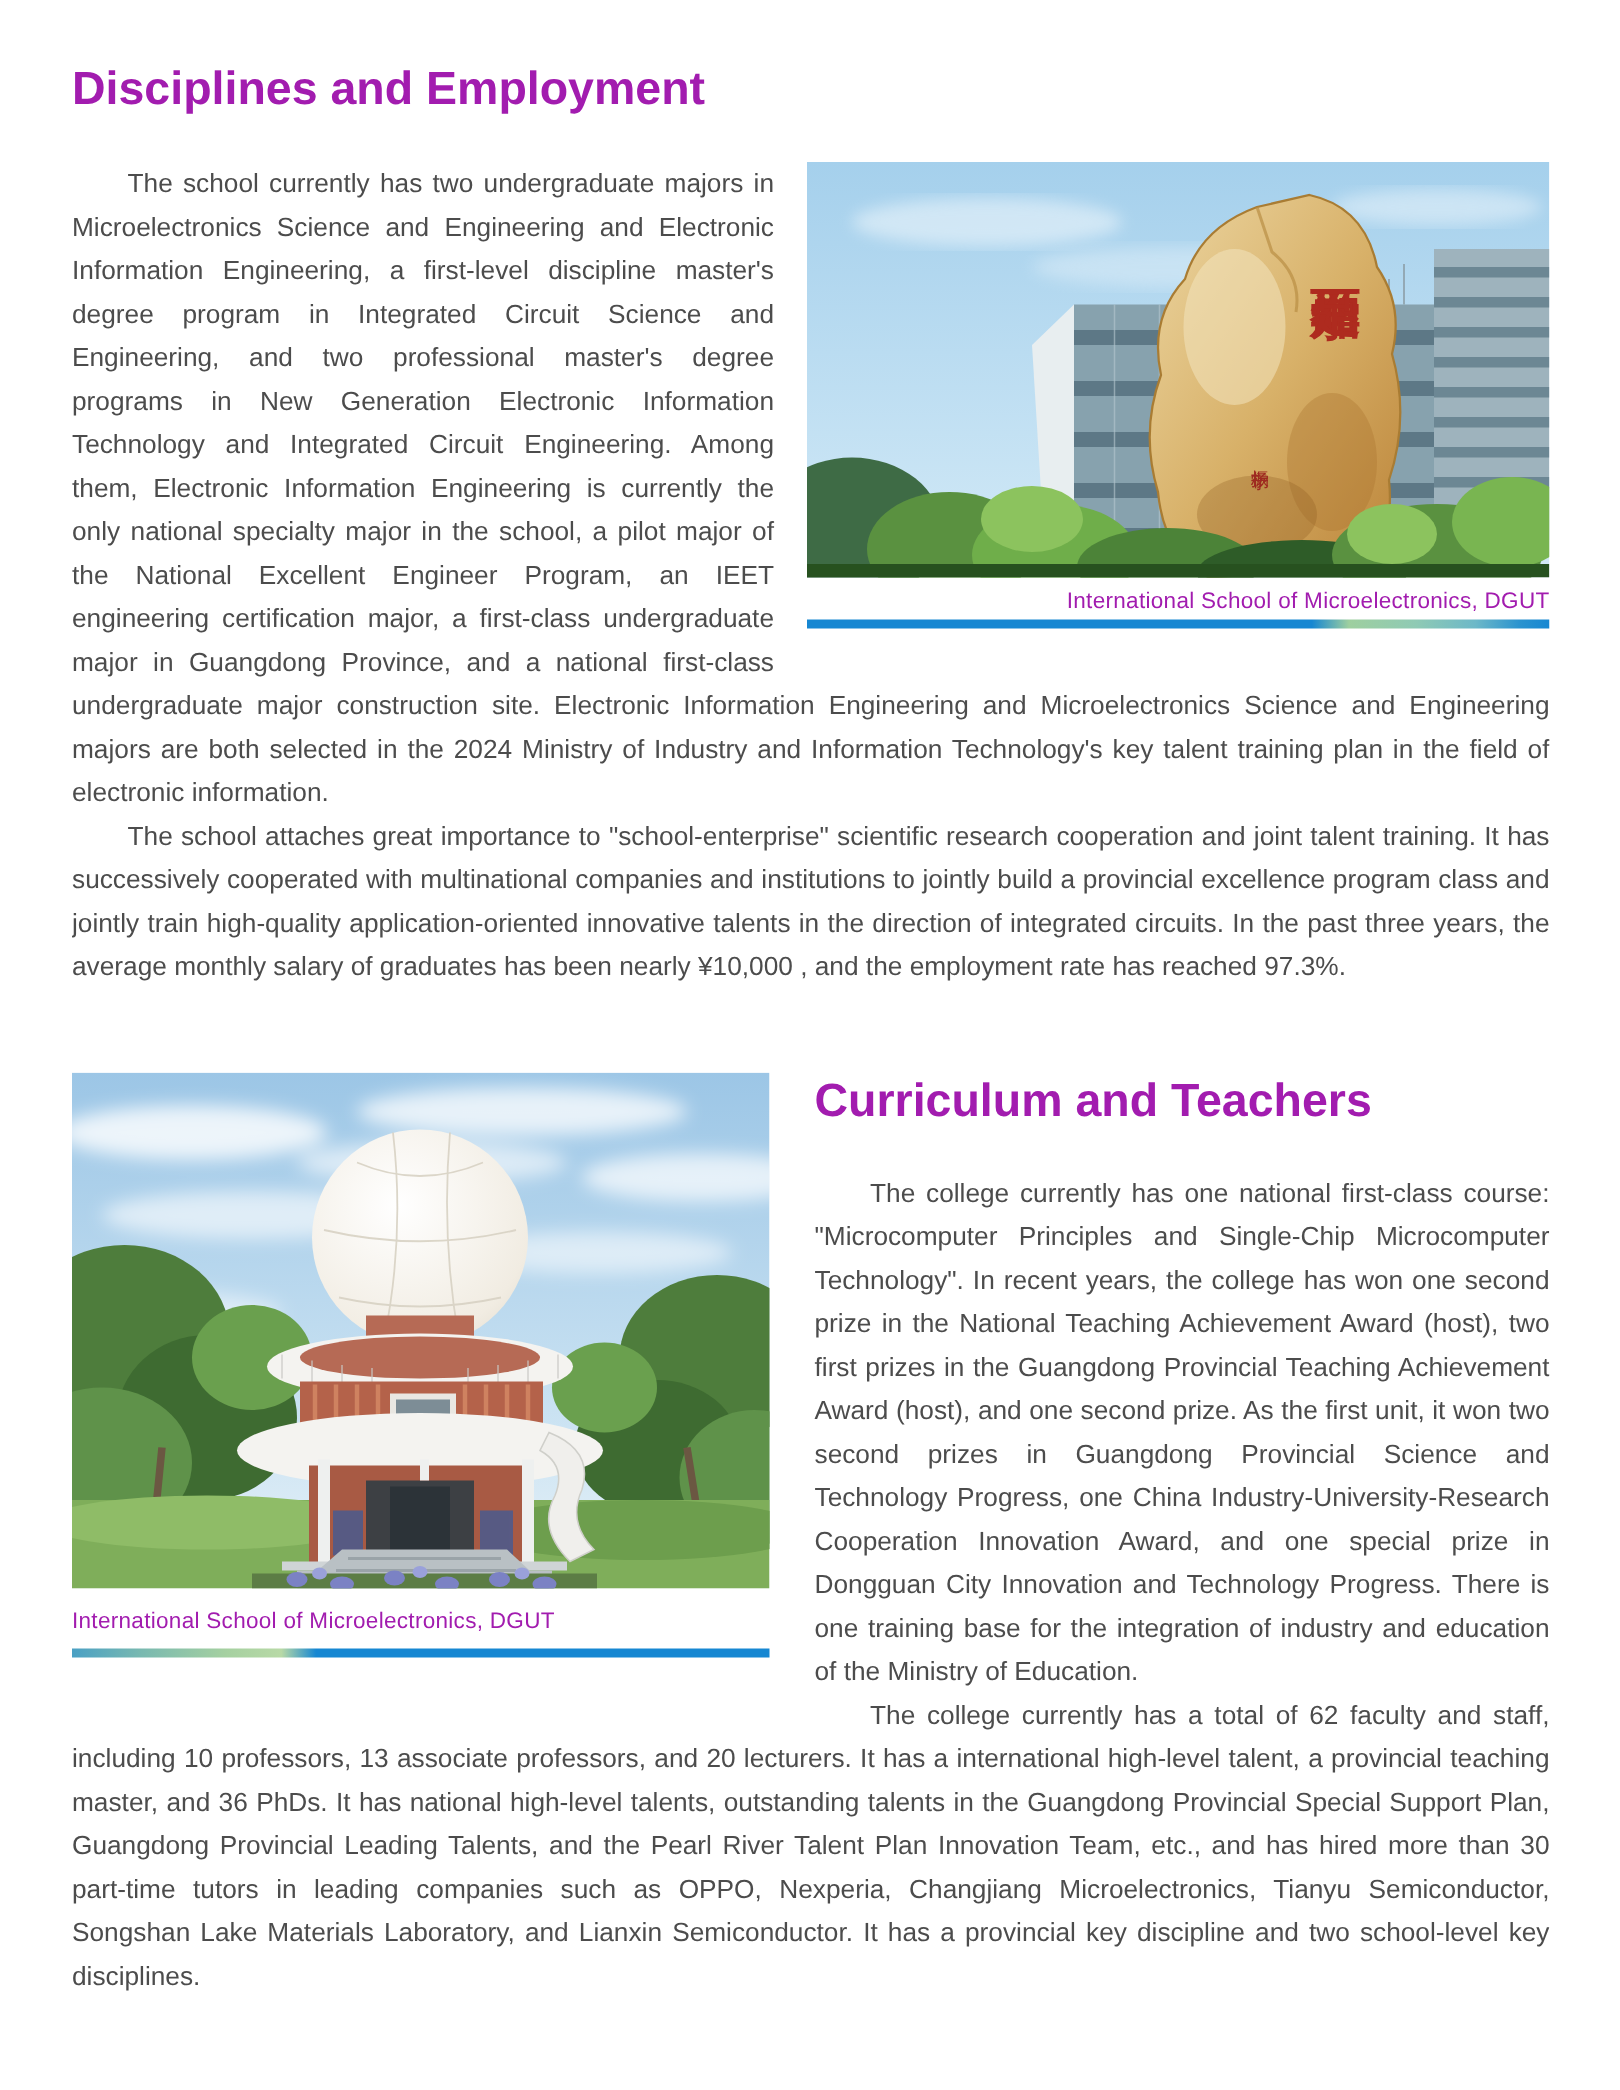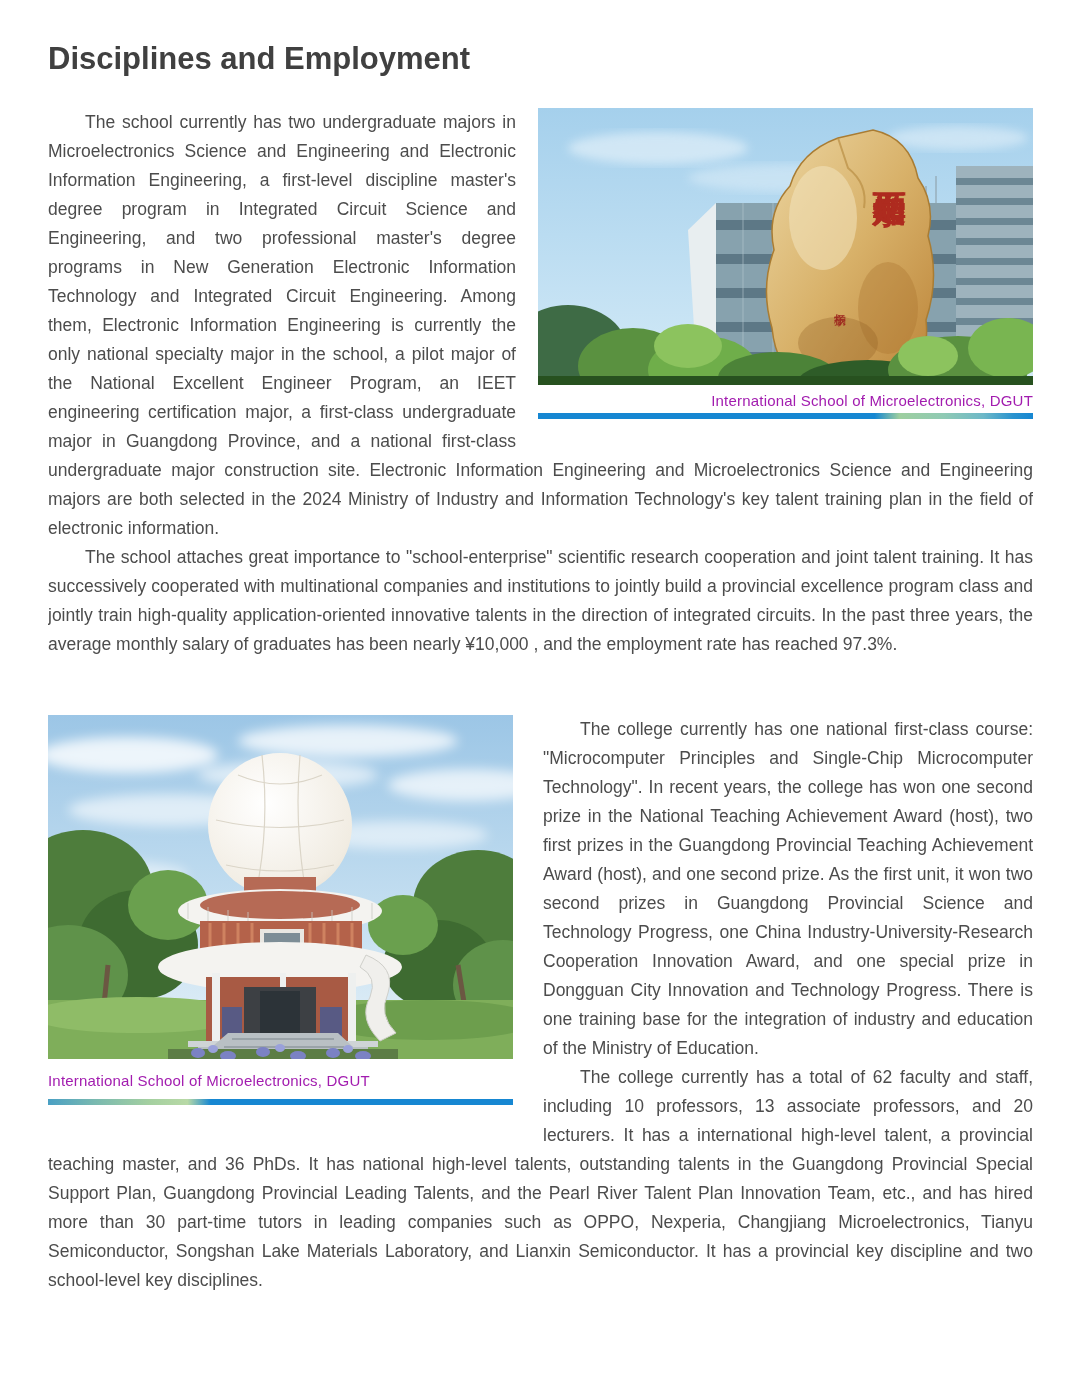--- a/index.html
+++ b/index.html
@@ -12,21 +12,21 @@
     background: #ffffff;
     font-family: "Liberation Sans", sans-serif;
     padding: 40px 47px 0 48px;
     overflow: hidden;
   }
   section { overflow: hidden; }
   .sec-title {
     font-size: 31px;
     line-height: 38px;
     font-weight: 800;
-    color: #404040;
+    color: #a21caf;
     margin-bottom: 30px;
   }
   .body {
     font-size: 17.5px;
     line-height: 29px;
     color: #4c4c4c;
     text-align: justify;
   }
   .indent { text-indent: 37px; }
   .fig { display: block; }
@@ -286,17 +286,18 @@
             <ellipse cx="165" cy="334" rx="5" ry="4"></ellipse>
               <ellipse cx="232" cy="333" rx="5" ry="4"></ellipse>
             <ellipse cx="300" cy="334" rx="5" ry="4"></ellipse>
           </g>
         </svg>
       </div>
       <figcaption class="cap cap-left">International School of Microelectronics, DGUT</figcaption>
       <div class="bar bar2"></div>
     </figure>
 
+    <h1 class="sec-title">Curriculum and Teachers</h1>
     <p class="body indent">The college currently has one national first-class course: "Microcomputer Principles and Single-Chip Microcomputer Technology". In recent years, the college has won one second prize in the National Teaching Achievement Award (host), two first prizes in the Guangdong Provincial Teaching Achievement Award (host), and one second prize. As the first unit, it won two second prizes in Guangdong Provincial Science and Technology Progress, one China Industry-University-Research Cooperation Innovation Award, and one special prize in Dongguan City Innovation and Technology Progress. There is one training base for the integration of industry and education of the Ministry of Education.</p>
     <p class="body indent">The college currently has a total of 62 faculty and staff, including 10 professors, 13 associate professors, and 20 lecturers. It has a international high-level talent, a provincial teaching master, and 36 PhDs. It has national high-level talents, outstanding talents in the Guangdong Provincial Special Support Plan, Guangdong Provincial Leading Talents, and the Pearl River Talent Plan Innovation Team, etc., and has hired more than 30 part-time tutors in leading companies such as OPPO, Nexperia, Changjiang Microelectronics, Tianyu Semiconductor, Songshan Lake Materials Laboratory, and Lianxin Semiconductor. It has a provincial key discipline and two school-level key disciplines.</p>
   </section>
 
 </div>
 
 </body></html>

